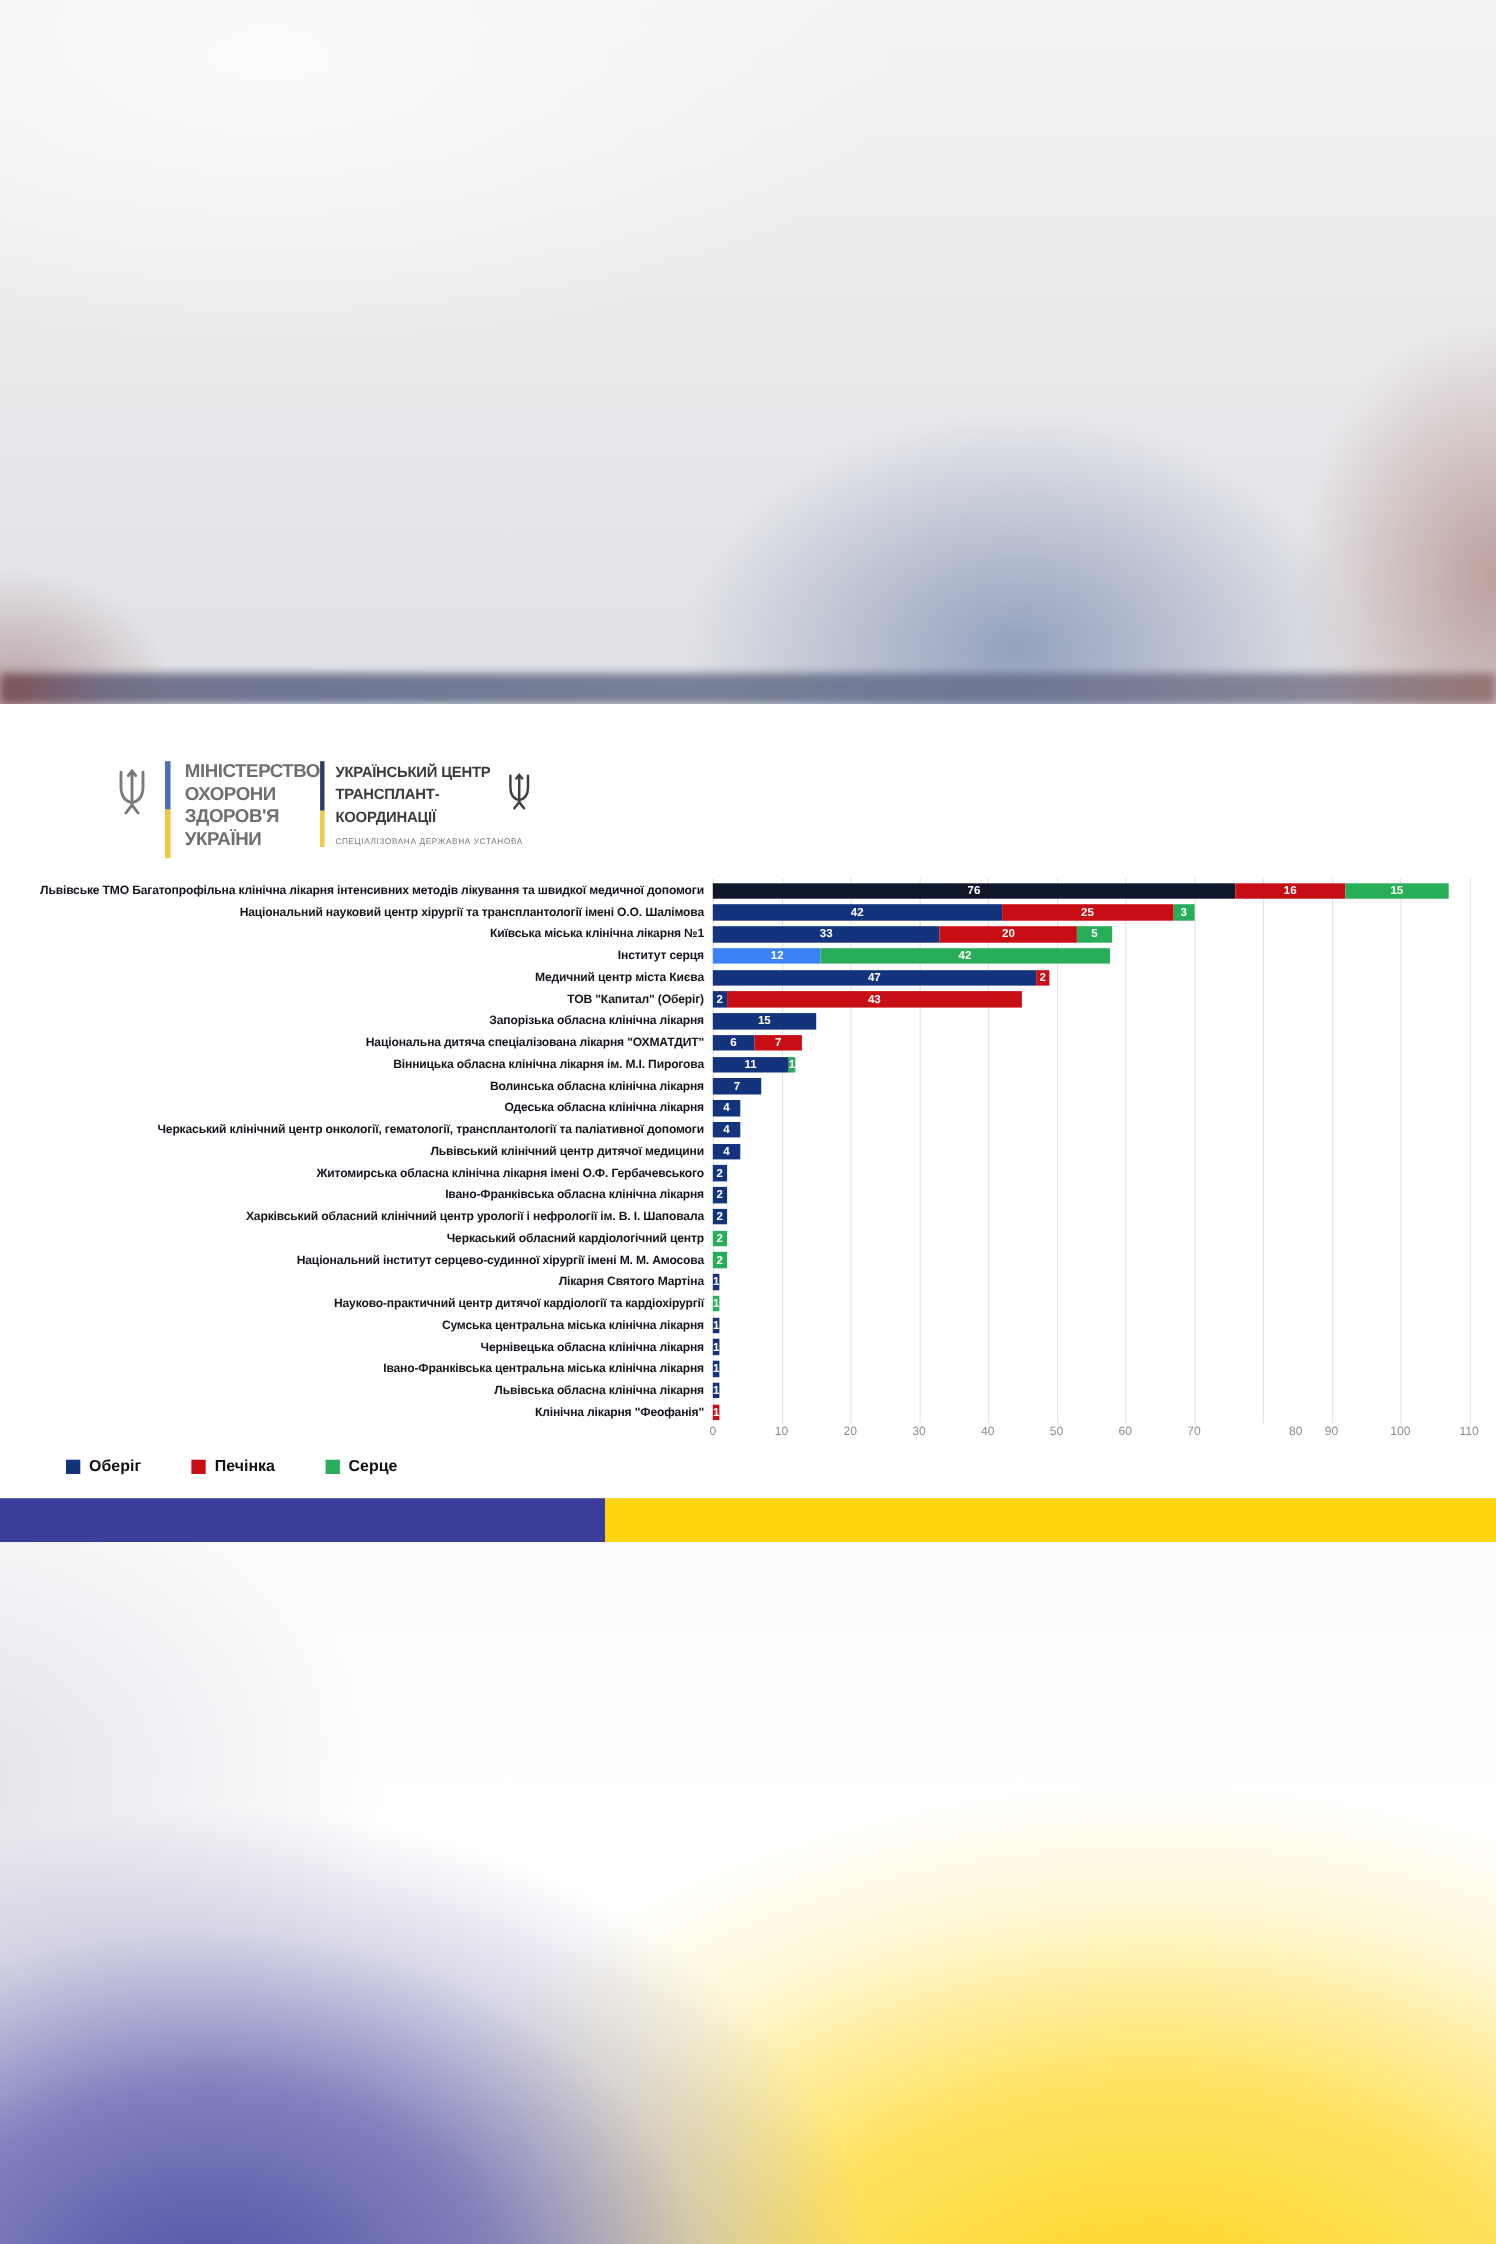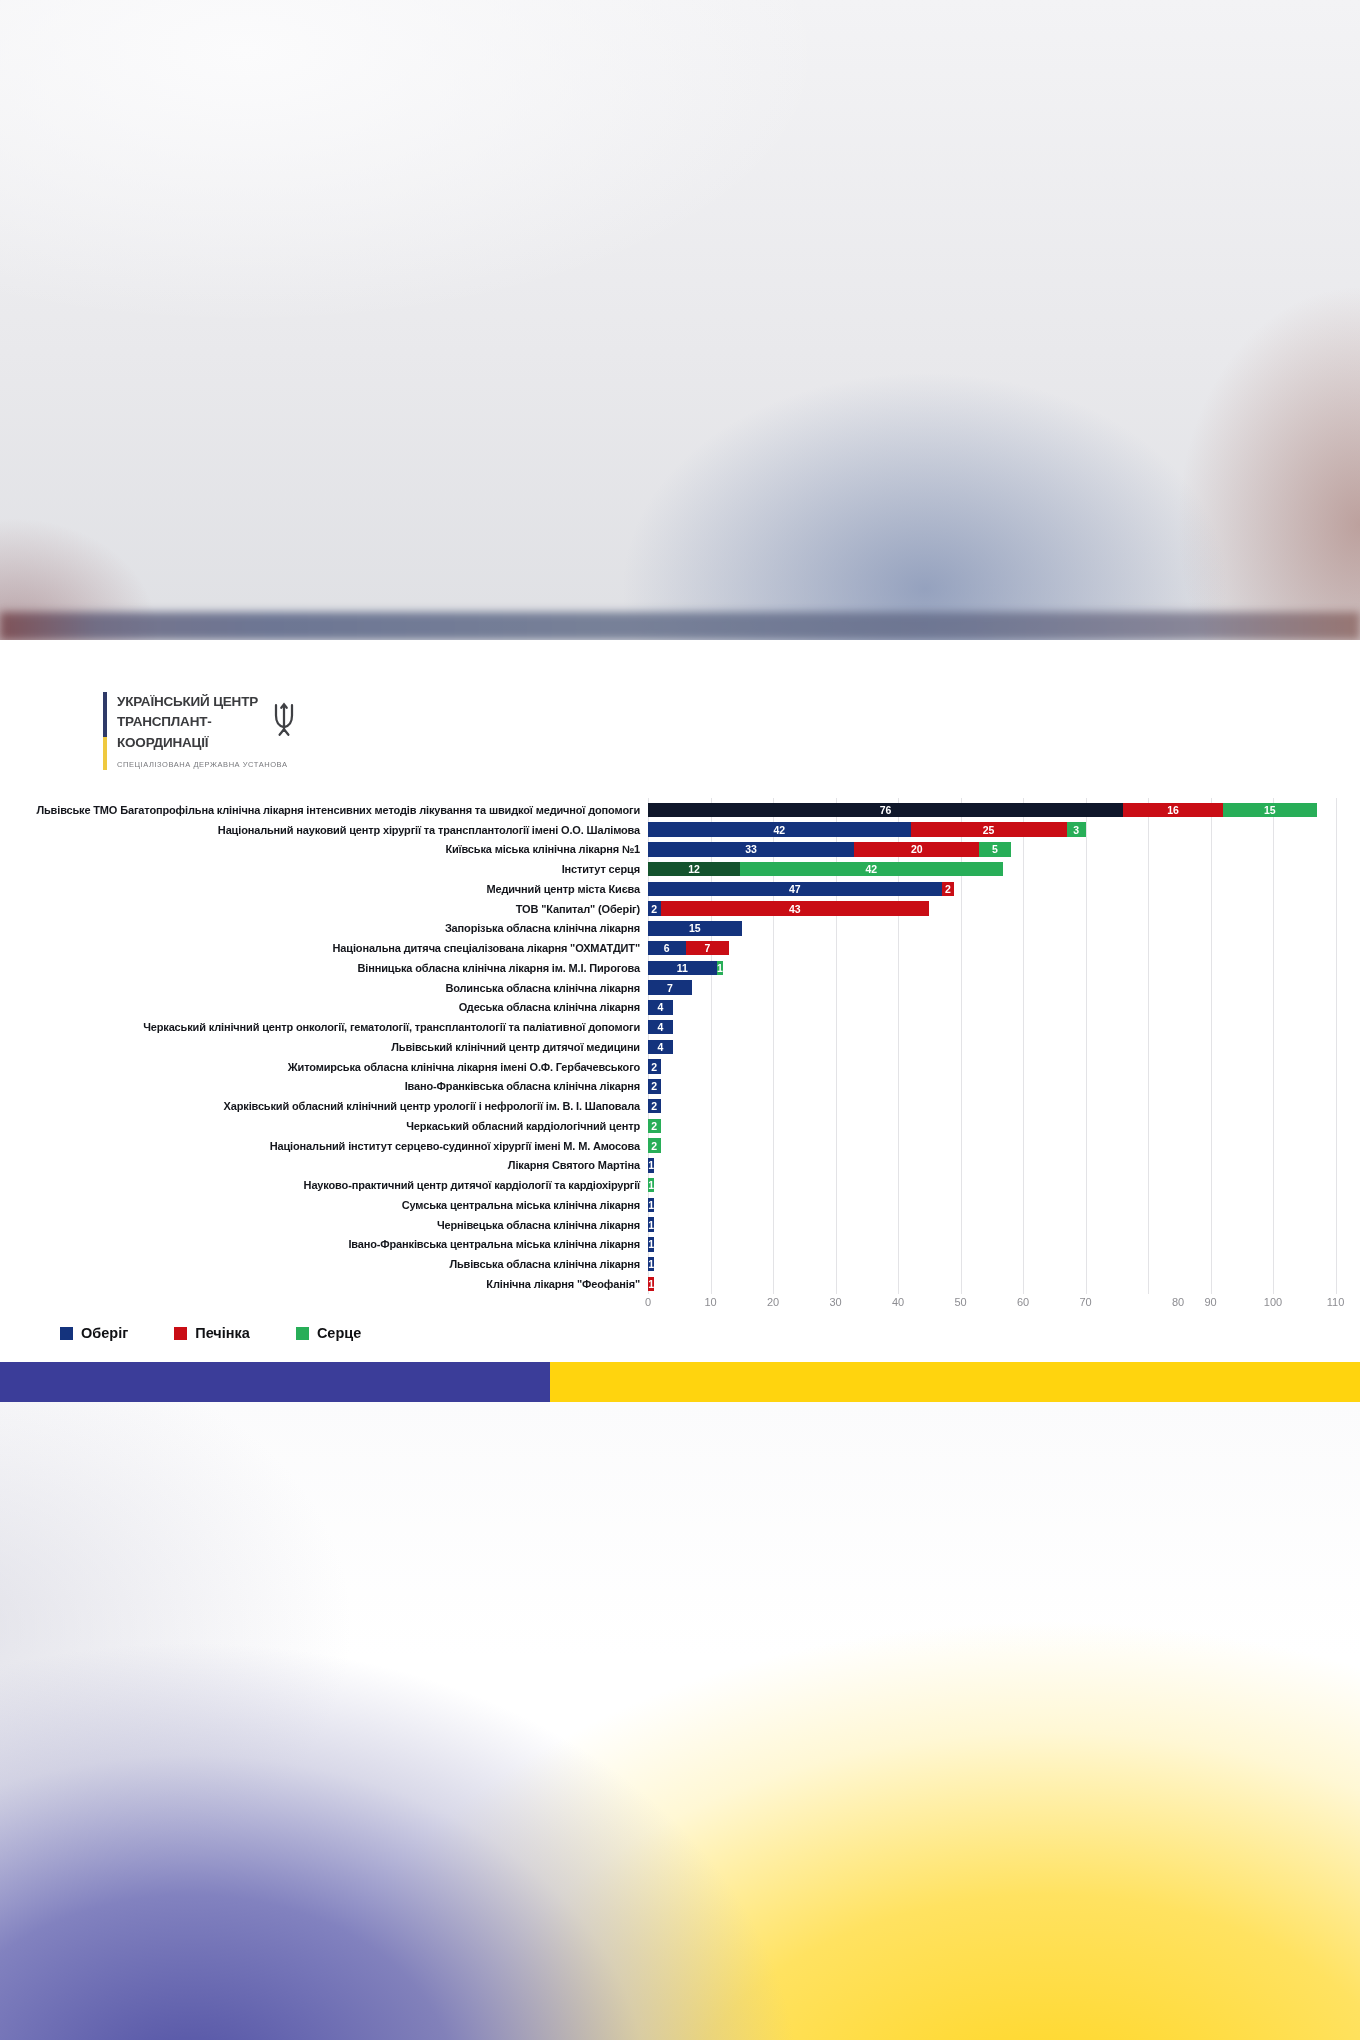--- a/index.html
+++ b/index.html
@@ -77,20 +77,41 @@
 
 <div class="stage">
 
   <div class="bg-top"></div>
   <div class="bg-top-strip"></div>
 
   <div class="card">
 
     <div class="card-header">
 
+      <div class="minlogo">
+        <svg width="34" height="50" viewBox="0 0 34 50">
+          <g stroke="#797a7e" fill="none" stroke-width="2.6" stroke-linecap="round">
+            <path d="M7 4 v13 c0 9 4.2 13.5 10 14.5"></path>
+            <path d="M27 4 v13 c0 9 -4.2 13.5 -10 14.5"></path>
+            <path d="M17 4 v30"></path>
+            <path d="M13.6 7.2 L17 3 l3.4 4.2"></path>
+            <path d="M17 34 l-5.5 7 M17 34 l5.5 7"></path>
+          </g>
+        </svg>
+        <div class="min-bar">
+          <span style="background: rgb(74, 111, 184);"></span>
+          <span style="background: rgb(242, 198, 61);"></span>
+        </div>
+        <div class="min-lines">
+          <div>МІНІСТЕРСТВО</div>
+          <div>ОХОРОНИ</div>
+          <div>ЗДОРОВ'Я</div>
+          <div>УКРАЇНИ</div>
+        </div>
+      </div>
 
 
       <div class="uctc">
         <div class="uctc-bar">
           <span class="b1" style="background: rgb(47, 58, 104);"></span>
           <span class="b2" style="background: rgb(239, 201, 63);"></span>
         </div>
         <div class="uctc-main">
           <div class="uctc-row">
             <div class="uctc-lines">
@@ -149,21 +170,21 @@
             <div class="row-label">Київська міська клінічна лікарня №1</div>
             <div class="bar-track">
               <span class="seg" style="width: 206.25px; background: rgb(20, 51, 125);">33</span>
               <span class="seg" style="width: 125px; background: rgb(201, 13, 21);">20</span>
               <span class="seg" style="width: 31.25px; background: rgb(40, 174, 88);">5</span>
             </div>
           </div>
           <div class="chart-row">
             <div class="row-label">Інститут серця</div>
             <div class="bar-track">
-              <span class="seg" style="width: 92px; background: #14532d;">12</span>
+              <span class="seg" style="width: 79px; background: #3b82f6; padding-left: 19px;">12</span>
               <span class="seg" style="width: 262.5px; background: rgb(40, 174, 88);">42</span>
             </div>
           </div>
           <div class="chart-row">
             <div class="row-label">Медичний центр міста Києва</div>
             <div class="bar-track">
               <span class="seg" style="width: 293.75px; background: rgb(20, 51, 125);">47</span>
               <span class="seg" style="width: 12.5px; background: rgb(201, 13, 21);">2</span>
             </div>
           </div>

